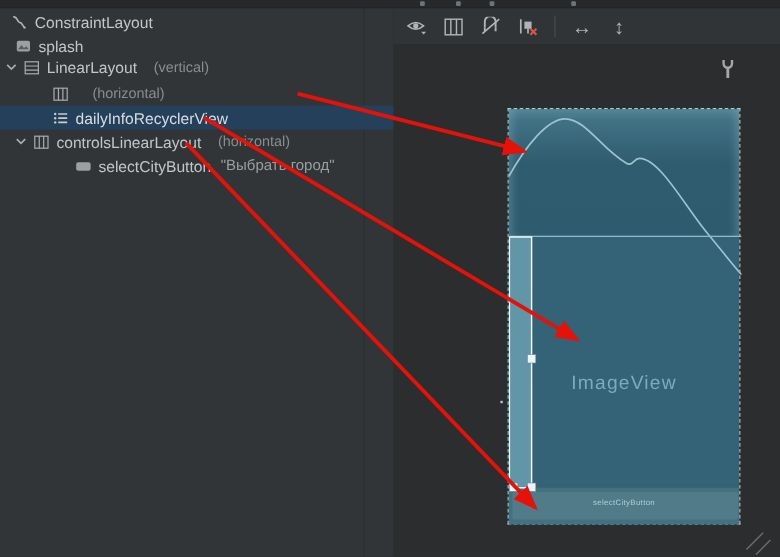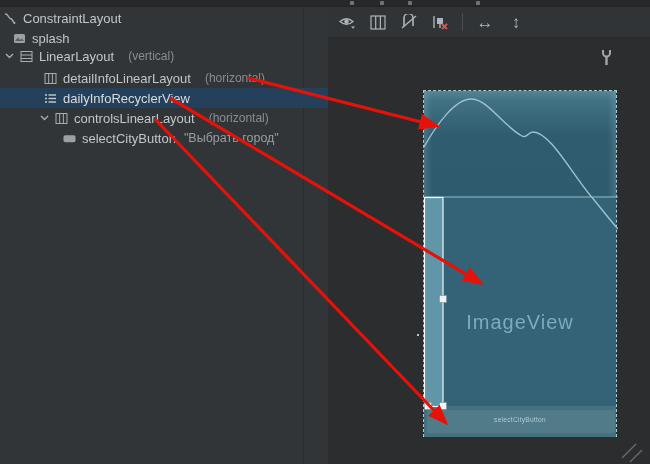--- a/index.html
+++ b/index.html
@@ -28,21 +28,21 @@
   .tbtn .glyph { color:#b0b4b7; font-size:17px; line-height:1; }
 
   
   .surface { position:absolute; left:0; top:31px; width:322px; height:426px; }
   .phone { position:absolute; left:95px; top:52px; width:194px; height:347px; border:1px dashed #a7cdd8; }
   .sect-top { position:absolute; left:0; top:0; width:100%; height:106px;
       background:linear-gradient(180deg,#538695 0%, #417284 9%, #305c6f 42%, #2f5b6e 100%);
       box-shadow:inset 7px 0 7px -4px rgba(160,200,212,.28), inset -7px 0 7px -4px rgba(160,200,212,.28); }
   .sect-mid { position:absolute; left:0; top:106px; width:100%; height:209px; background:#346276; }
   .sect-bot { position:absolute; left:0; top:315px; width:100%; height:31px; background:#44717f; }
-  .imageview-label { position:absolute; left:0; top:220px; width:100%; text-align:center; font-size:20px; letter-spacing:1px; color:#7cabbd; }
+  .imageview-label { position:absolute; left:0; top:220px; width:100%; text-align:center; font-size:16px; letter-spacing:1px; color:#7cabbd; }
   .btn-label { position:absolute; left:0; top:325px; width:100%; text-align:center; font-size:6.5px; letter-spacing:.3px; color:#a8cbd4; }
   .phone-overlay { position:absolute; left:0; top:0; width:194px; height:347px; }
   .sel-dot { position:absolute; left:89px; top:296px; width:2px; height:2px; background:#b9c2c6; }
   .wrench { position:absolute; left:272px; top:11px; }
   .resize-corner { position:absolute; left:292px; top:404px; }
 
   
   #arrows { position:absolute; left:0; top:0; width:650px; height:464px; pointer-events:none; }
 </style>
 </head>
@@ -51,21 +51,21 @@
 <div class="top-strip">
   <span class="mark" style="left:350px"></span>
   <span class="mark" style="left:380px"></span>
   <span class="mark" style="left:408px"></span>
   <span class="mark" style="left:476px"></span>
 </div>
 
 <div class="tree-panel">
   <div class="tree-inner-edge"></div>
 
-  <div class="tree-row" style="top:1px; padding-left:4px">
+  <div class="tree-row" style="top:1px; padding-left:10px">
     <span class="ticon">
       <svg width="13" height="13" viewBox="0 0 13 13">
           <path d="M1.5 2 C5 2 4 7 7.5 7 M7.5 7 l2.5 3.5" stroke="#a9adb0" stroke-width="1.4" fill="none" stroke-linecap="round"></path>
           <circle cx="10.5" cy="11" r="1" fill="#a9adb0"></circle>
         </svg>
     </span>
     <span>ConstraintLayout</span>
   </div>
 
   <div class="tree-row" style="top:21px; padding-left:13px">
@@ -96,39 +96,38 @@
   </div>
 
   <div class="tree-row" style="top:61px; padding-left:44px">
     <span class="ticon">
       <svg width="13" height="13" viewBox="0 0 13 13">
           <rect x="1" y="1.5" width="11" height="10" stroke="#a9adb0" fill="none"></rect>
           <line x1="4.7" y1="1.5" x2="4.7" y2="11.5" stroke="#a9adb0"></line>
           <line x1="8.4" y1="1.5" x2="8.4" y2="11.5" stroke="#a9adb0"></line>
         </svg>
     </span>
-    <span>detailInfoLinearLayout</span>
     <span class="tanno">(horizontal)</span>
   </div>
 
   <div class="tree-row selected" style="top:81px; padding-left:44px">
     <span class="ticon">
       <svg width="13" height="13" viewBox="0 0 13 13">
           <circle cx="2" cy="3" r="1" fill="#c8ccce"></circle>
           <circle cx="2" cy="6.5" r="1" fill="#c8ccce"></circle>
           <circle cx="2" cy="10" r="1" fill="#c8ccce"></circle>
           <line x1="4.5" y1="3" x2="12" y2="3" stroke="#c8ccce" stroke-width="1.4"></line>
           <line x1="4.5" y1="6.5" x2="12" y2="6.5" stroke="#c8ccce" stroke-width="1.4"></line>
           <line x1="4.5" y1="10" x2="12" y2="10" stroke="#c8ccce" stroke-width="1.4"></line>
         </svg>
     </span>
     <span>dailyInfoRecyclerView</span>
   </div>
 
-  <div class="tree-row" style="top:101px; padding-left:38px">
+  <div class="tree-row" style="top:101px; padding-left:11px">
     <span class="chev">
       <svg width="9" height="6" viewBox="0 0 9 6">
           <polyline points="1,1 4.5,4.5 8,1" stroke="#a9adb0" stroke-width="1.4" fill="none"></polyline>
         </svg>
     </span>
     <span class="ticon">
       <svg width="13" height="13" viewBox="0 0 13 13">
           <rect x="1" y="1.5" width="11" height="10" stroke="#a9adb0" fill="none"></rect>
           <line x1="4.7" y1="1.5" x2="4.7" y2="11.5" stroke="#a9adb0"></line>
           <line x1="8.4" y1="1.5" x2="8.4" y2="11.5" stroke="#a9adb0"></line>

